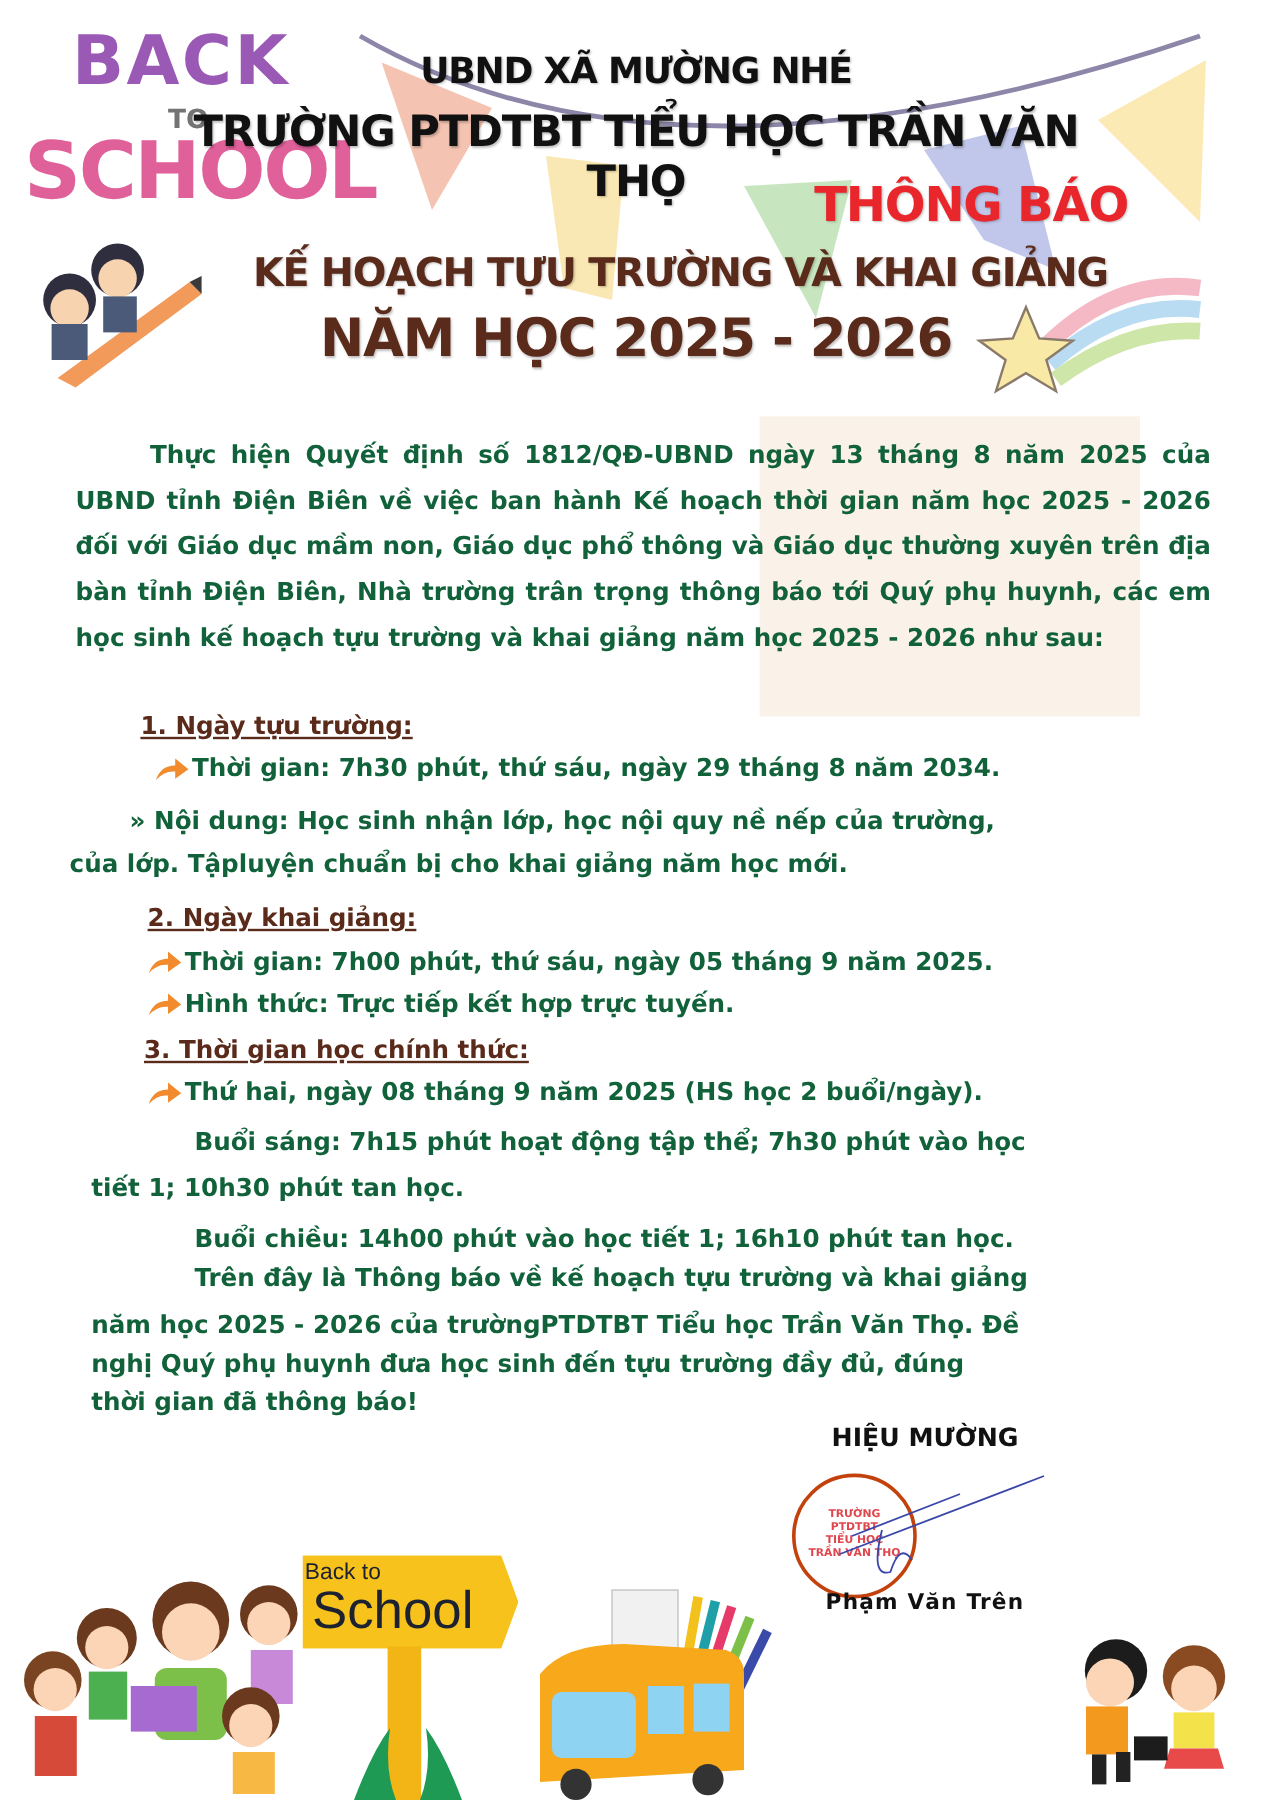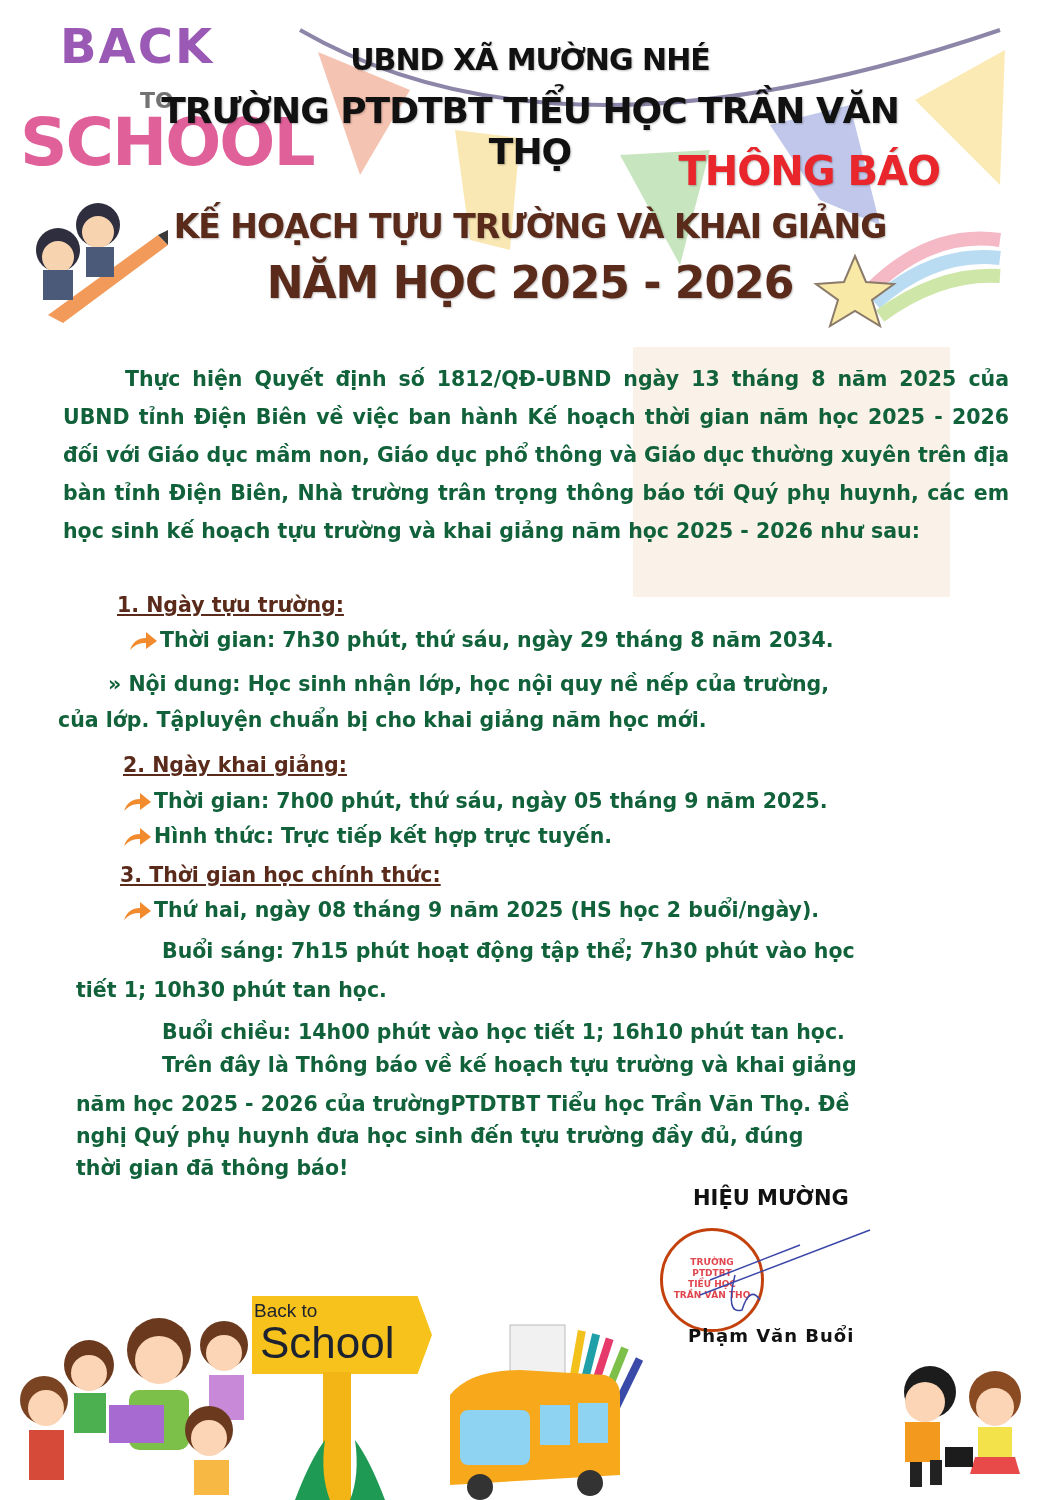--- a/index.html
+++ b/index.html
@@ -11,21 +11,21 @@
   .abs { position: absolute; }
   
   .hdr {
     position: absolute; left: 0; width: 1060px; text-align: center;
     font-family: "DejaVu Sans", sans-serif; font-weight: bold;
     letter-spacing: -1px;
   }
   .hdr-1 { top: 42px; left: 120px; width: 820px; font-size: 30px; color: #111; text-shadow: 1px 1px 2px rgba(0,0,0,0.25);}
   .hdr-2 { top: 90px; left: 120px; width: 820px; font-size: 36px; color: #111; text-shadow: 1px 1px 2px rgba(0,0,0,0.25);}
   .hdr-3 { top: 148px; left: 120px; width: 820px; font-size: 40px; color: #e8262b; text-shadow: 1px 1px 2px rgba(0,0,0,0.25); text-align: right;}
-  .hdr-4 { top: 207px; left: 120px; width: 820px; font-size: 33px; color: #5a2a1a; text-shadow: 1px 1px 2px rgba(0,0,0,0.25);}
+  .hdr-4 { top: 207px; left: 120px; width: 820px; font-size: 33px; color: #5a2a1a; text-shadow: 1px 1px 2px rgba(0,0,0,0.25); padding-left: 37px;}
   .hdr-5 { top: 257px; left: 120px; width: 820px; font-size: 44px; color: #5a2a1a; text-shadow: 1px 1px 2px rgba(0,0,0,0.25);}
 
   .body-text {
     font-family: "DejaVu Sans", sans-serif; font-weight: bold;
     color: #11623a; font-size: 20.5px;
   }
   .para1 {
     position: absolute; left: 63px; top: 360px; width: 946px;
     line-height: 38px; text-align: justify; text-indent: 62px;
   }
@@ -69,21 +69,21 @@
   <polygon points="915,100 1005,50 1000,185" fill="#fbe6a8" opacity="0.85"></polygon>
   <g>
     <path d="M870 290 Q 930 230 1000 240" stroke="#f5b9c6" stroke-width="14" fill="none"></path>
     <path d="M875 303 Q 935 250 1000 258" stroke="#b9dcf2" stroke-width="14" fill="none"></path>
     <path d="M880 316 Q 940 272 1000 276" stroke="#cfe6a9" stroke-width="14" fill="none"></path>
     <polygon points="855,256 866,282 894,284 872,300 880,326 855,311 830,326 838,300 816,284 844,282" fill="#f9e9a6" stroke="#8a7a6a" stroke-width="2"></polygon>
   </g>
 </svg>
 
 <div class="abs" style="left:20px;top:18px;width:270px;height:160px;">
-  <div style="position:absolute;left:40px;top:0;font-size:48px;font-weight:bold;color:#9b59b6;letter-spacing:2px;font-family:'DejaVu Sans',sans-serif;">BACK</div>
+  <div style="position:absolute;left:40px;top:0;font-size:57px;font-weight:bold;color:#9b59b6;letter-spacing:2px;font-family:'DejaVu Sans',sans-serif;">BACK</div>
   <div style="position:absolute;left:120px;top:70px;font-size:22px;font-weight:bold;color:#737373;">TO</div>
   <div style="position:absolute;left:0;top:86px;font-size:66px;font-weight:bold;color:#e0609a;letter-spacing:-2px;font-family:'DejaVu Sans',sans-serif;">SCHOOL</div>
 </div>
 
 <svg class="abs" style="left:18px;top:195px" width="150" height="130">
   <polygon points="30,120 140,40 150,50 45,128" fill="#f29a5a"></polygon>
   <polygon points="140,40 160,30 150,50" fill="#3a3a3a"></polygon>
   <circle cx="40" cy="55" r="22" fill="#2e2e3e"></circle>
   <circle cx="40" cy="62" r="16" fill="#f8d3b0"></circle>
   <circle cx="80" cy="30" r="22" fill="#2e2e3e"></circle>
@@ -145,21 +145,21 @@
     <div>PTDTBT</div>
     <div>TIỂU HỌC</div>
     <div>TRẦN VĂN THỌ</div>
   </div>
 </div>
 <svg class="sign-svg" width="190" height="100">
   <path d="M10 70 L180 5" stroke="#3a47a8" stroke-width="1.5" fill="none"></path>
   <path d="M20 55 L110 20" stroke="#3a47a8" stroke-width="1.5" fill="none"></path>
   <path d="M45 50 Q 35 90 52 85 Q 60 60 70 75" stroke="#3a47a8" stroke-width="1.5" fill="none"></path>
 </svg>
-<div class="sig-name">Phạm Văn Buổi</div>
+<div class="sig-name">Phạm Văn Trên</div>
 
 <svg class="abs" style="left:14px;top:1305px" width="240" height="195">
   <circle cx="145" cy="45" r="32" fill="#6b3a1e"></circle>
   <circle cx="145" cy="55" r="24" fill="#fbd5b5"></circle>
   <rect x="115" y="85" width="60" height="60" rx="10" fill="#7cc04a"></rect>
   <rect x="95" y="100" width="55" height="38" fill="#a66ad0"></rect>
   <circle cx="75" cy="60" r="25" fill="#6b3a1e"></circle>
   <circle cx="75" cy="68" r="18" fill="#fbd5b5"></circle>
   <rect x="60" y="88" width="32" height="40" fill="#4caf50"></rect>
   <circle cx="210" cy="40" r="24" fill="#6b3a1e"></circle>

